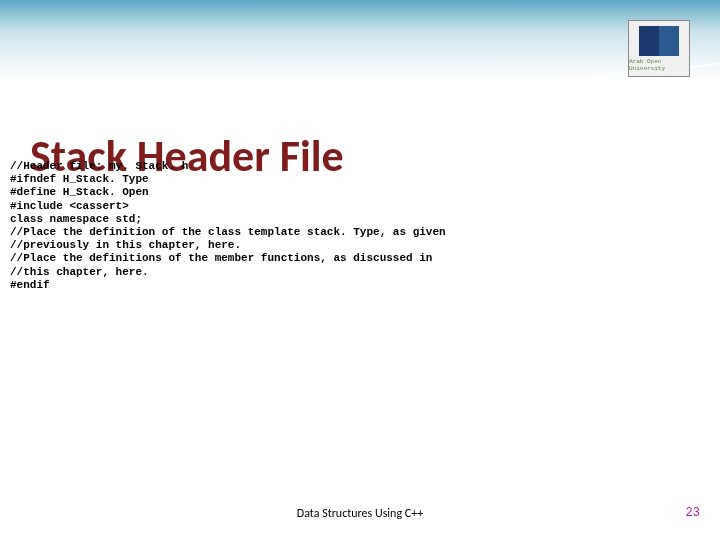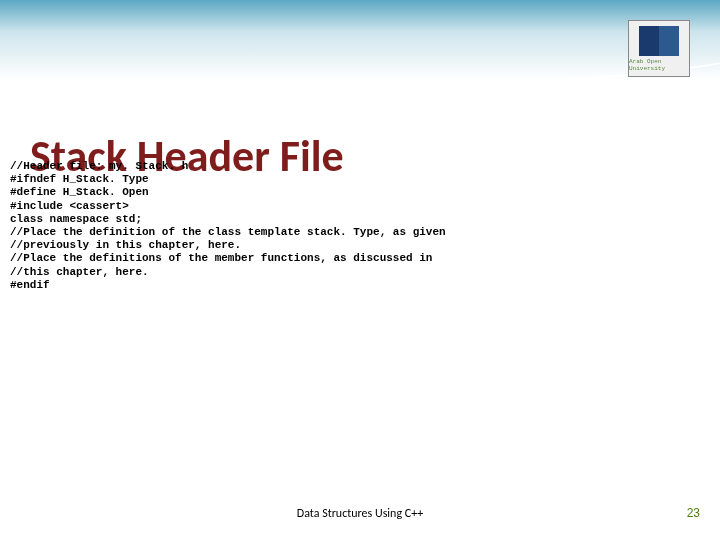--- a/index.html
+++ b/index.html
@@ -80,23 +80,23 @@
       right: 0;
       text-align: center;
       font-family: Calibri, sans-serif;
       font-size: 12px;
       color: #000000;
     }
     .page-number {
       position: absolute;
       bottom: 20px;
       right: 20px;
-      font-family: Liberation Sans, sans-serif;
+      font-family: Liberation Mono, monospace;
       font-size: 12px;
-      color: #4d7c0f;
+      color: #a21caf;
     }
   </style>
 </head>
 <body>
 
 <div class="top-decoration">
   <div class="swoosh"></div>
 </div>
 
 <div class="logo">

